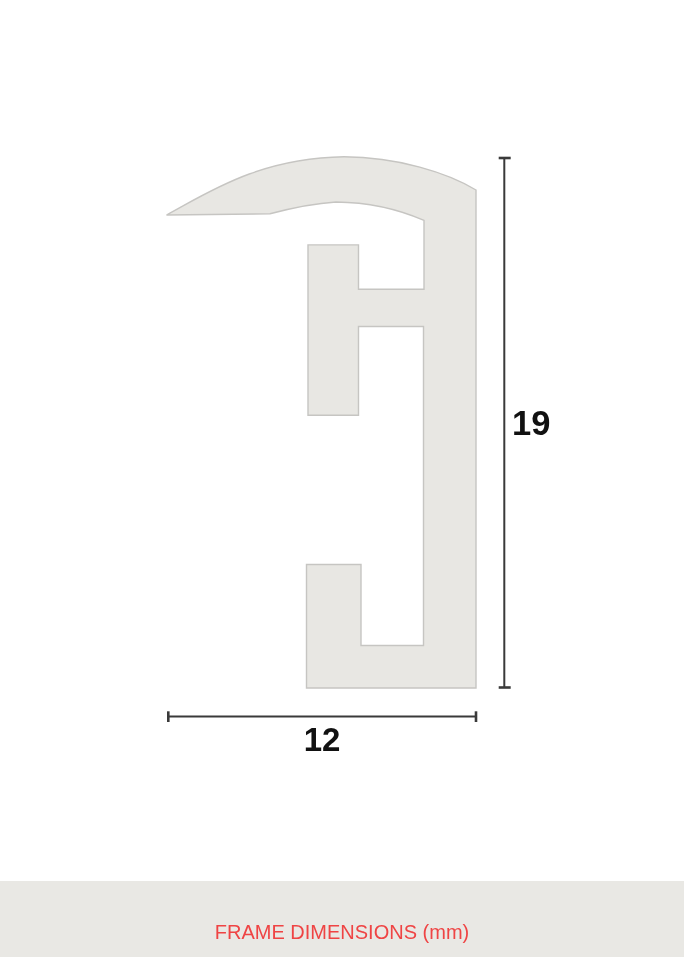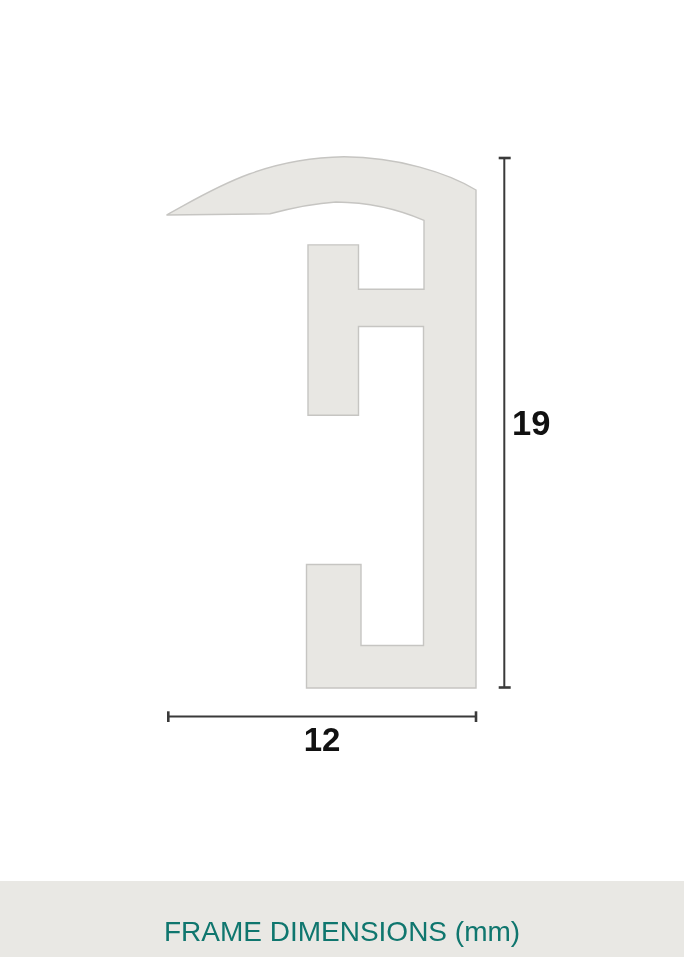--- a/index.html
+++ b/index.html
@@ -1,21 +1,21 @@
 <!DOCTYPE html>
 <html><head>
 <meta charset="utf-8">
 <style>
   html,body{margin:0;padding:0;}
   body{width:684px;height:957px;background:#ffffff;position:relative;overflow:hidden;
        font-family:"Liberation Sans",sans-serif;}
   svg{position:absolute;left:0;top:0;}
   .band{position:absolute;left:0;top:881px;width:684px;height:76px;background:#e9e8e4;}
   .bandtext{position:absolute;left:0;top:918px;width:684px;text-align:center;
-      font-size:28px;color:#0f766e;letter-spacing:0px;line-height:28px;}
+      font-size:20px;color:#ef4444;letter-spacing:0px;line-height:28px;}
 </style>
 </head>
 <body>
 <svg width="684" height="957" viewBox="0 0 684 957">
   <path d="M 166.5 215
            C 206 194, 258 158, 344 156.8
            C 398 157, 448 173, 476 190
            L 476 688 L 306.5 688 L 306.5 564.5 L 361 564.5 L 361 645.5
            L 423.5 645.5 L 423.5 326.5 L 358.5 326.5 L 358.5 415.3
            L 308 415.3 L 308 244.9 L 358.5 244.9 L 358.5 289.2

